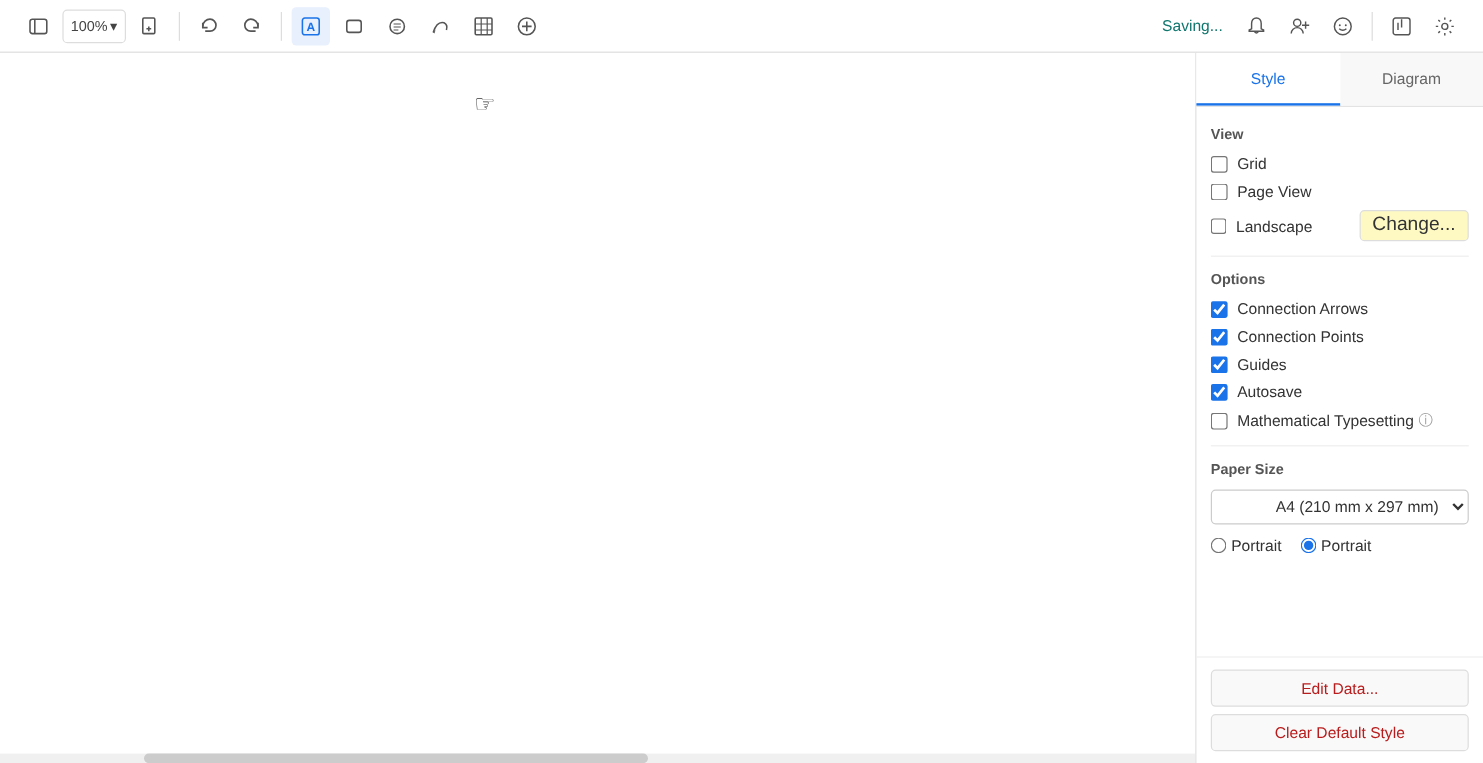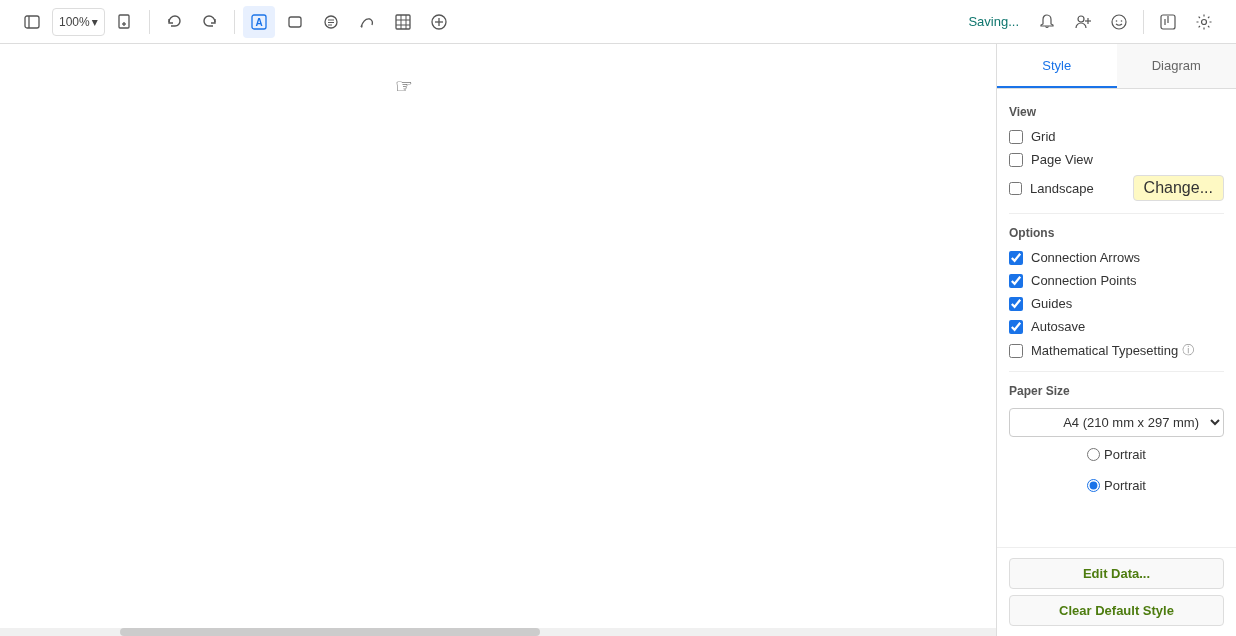--- a/index.html
+++ b/index.html
@@ -224,21 +224,20 @@
       appearance: auto;
       text-align: right;
     }
 
     .radio-row {
       display: flex;
       align-items: center;
       gap: 16px;
       font-size: 13px;
       color: #333;
-      flex-direction: column;
     }
     .radio-label {
       display: flex;
       align-items: center;
       gap: 4px;
       cursor: pointer;
     }
     .radio-label input[type="radio"] {
       cursor: pointer;
       accent-color: #1a73e8;
@@ -252,24 +251,23 @@
       gap: 6px;
       border-top: 1px solid #eee;
     }
     .panel-action-btn {
       width: 100%;
       padding: 7px;
       border: 1px solid #ddd;
       background: #f9f9f9;
       border-radius: 4px;
       font-size: 13px;
-      color: #4d7c0f;
+      color: #b91c1c;
       cursor: pointer;
       text-align: center;
-      font-weight: bold;
     }
 
     
     .cursor-icon {
       position: absolute;
       top: 30px;
       left: 395px;
       font-size: 20px;
       pointer-events: none;
       color: #333;

